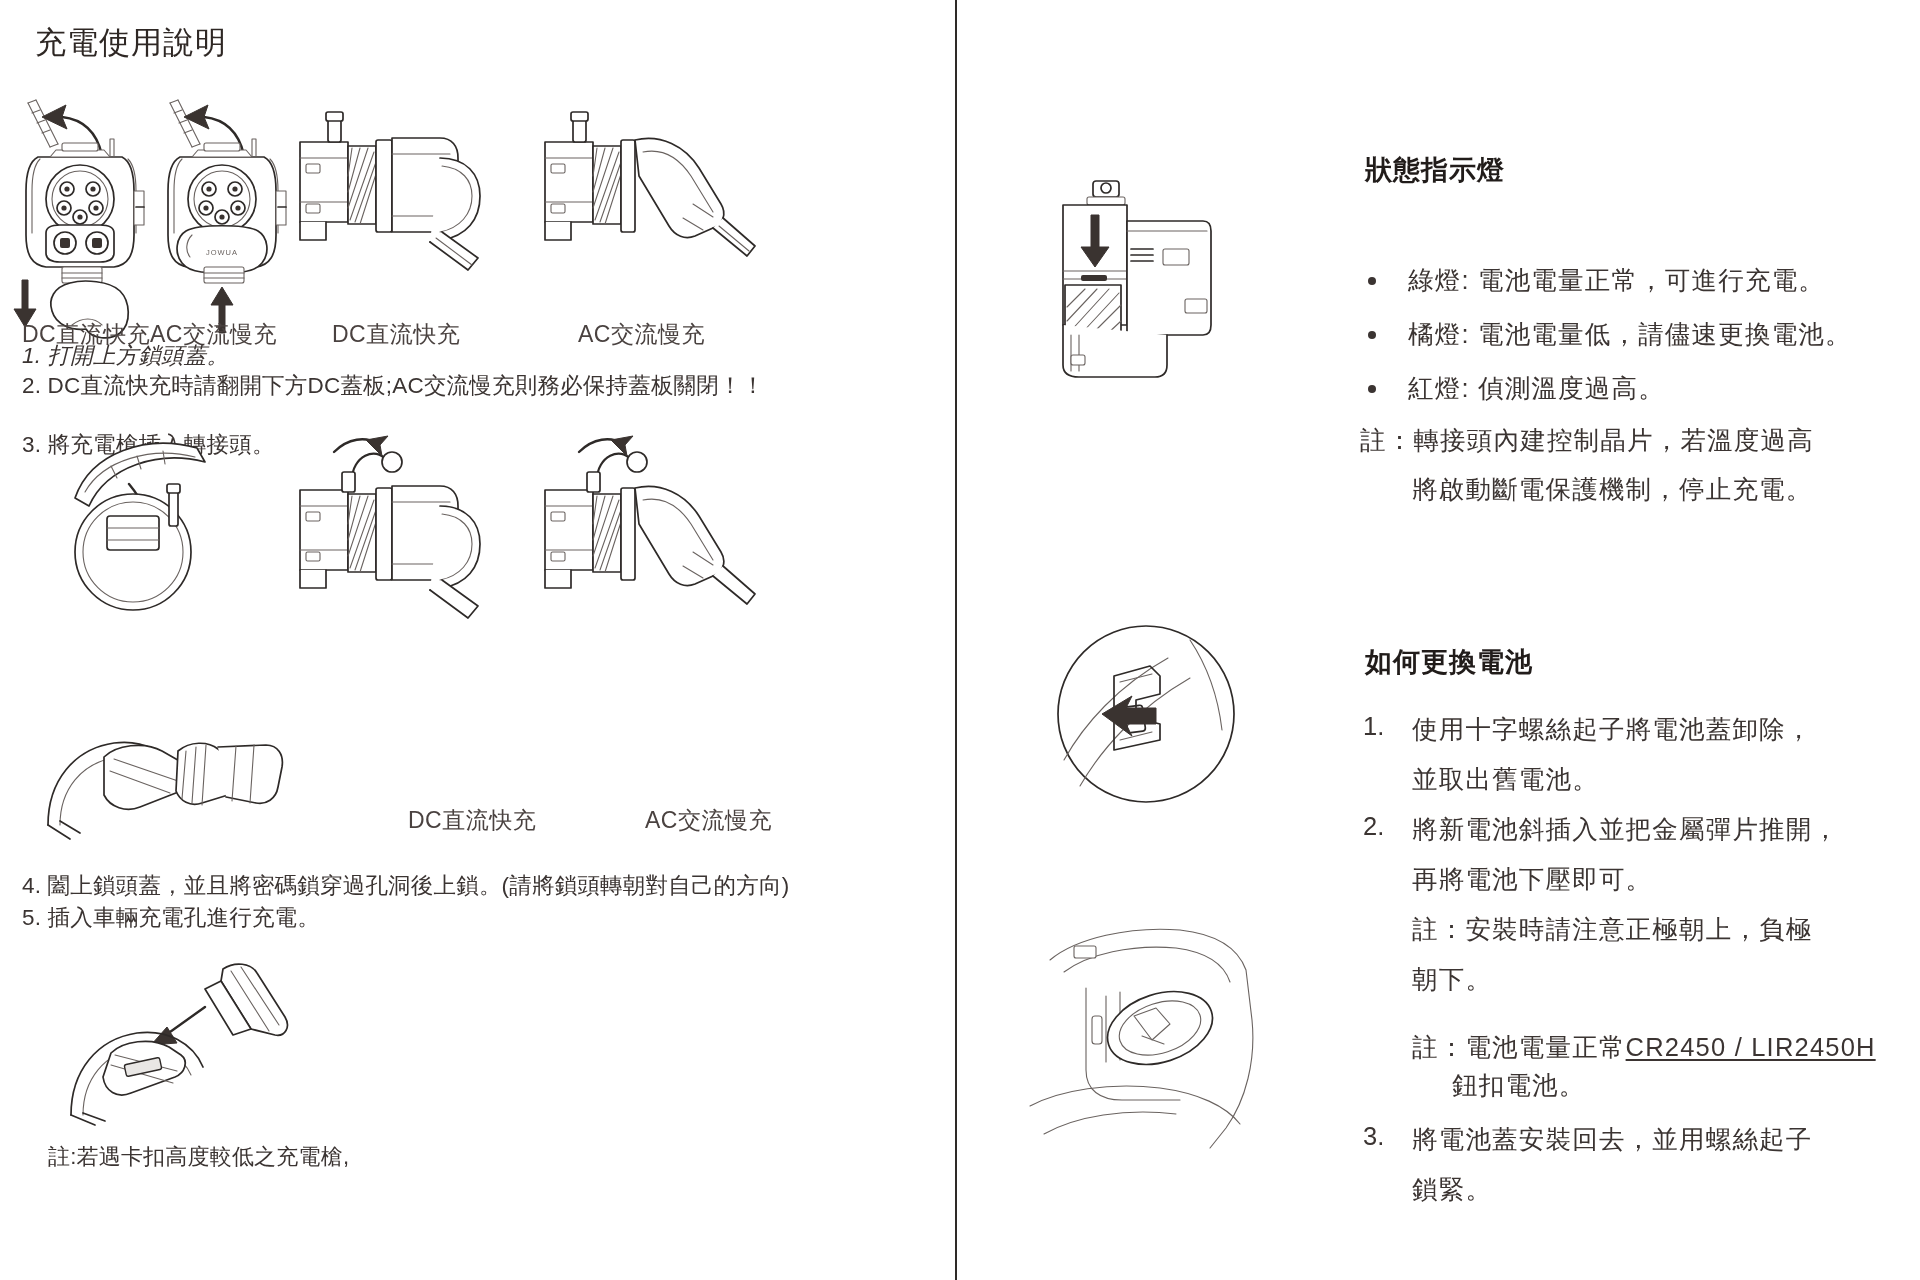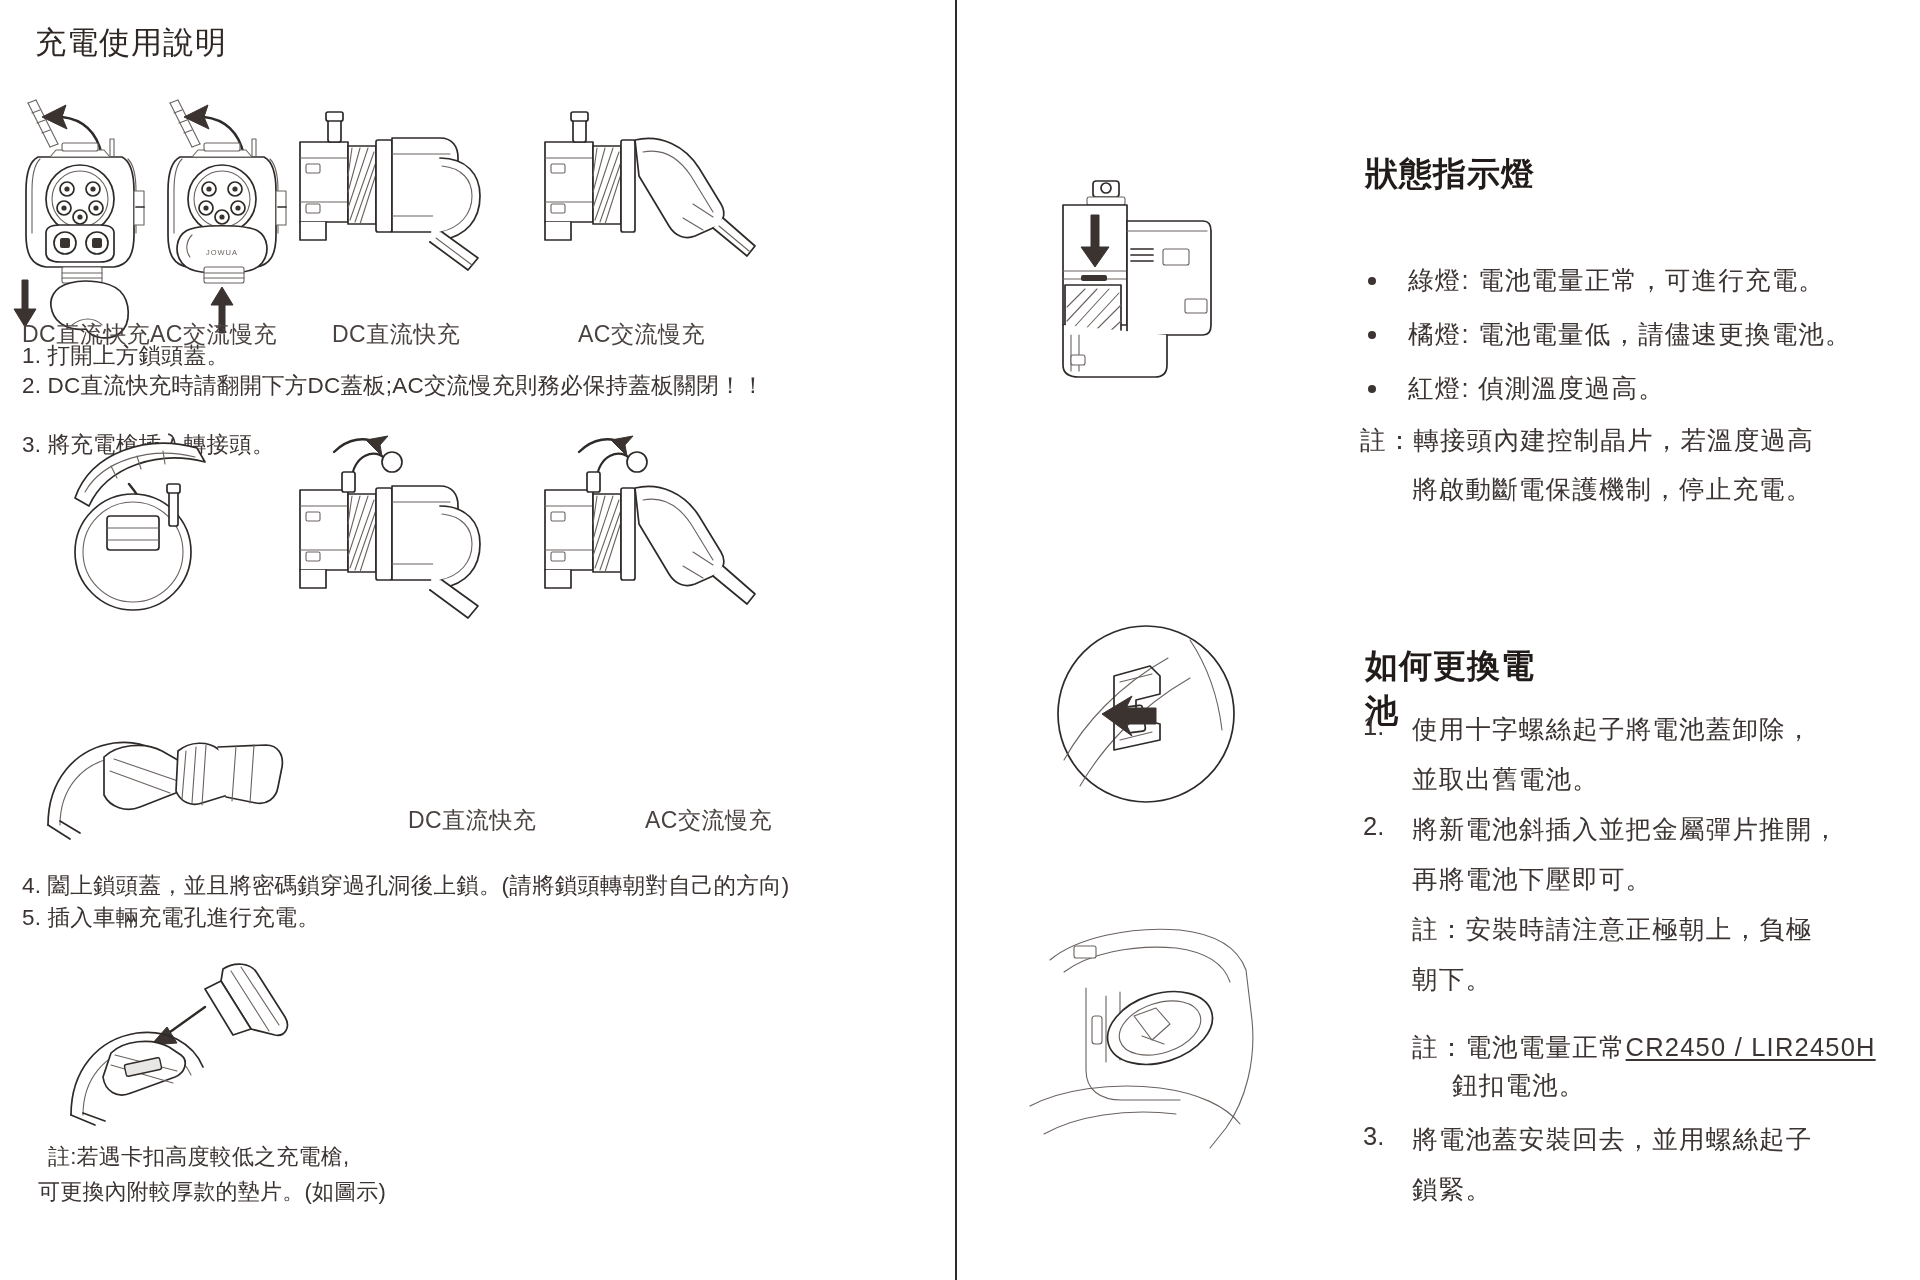--- a/index.html
+++ b/index.html
@@ -25,21 +25,21 @@
   
   .title {
     position: absolute;
     font-size: 31px;
     font-weight: 400;
     letter-spacing: 1px;
     color: #2e2724;
   }
   .hdg {
     position: absolute;
-    font-size: 33px;
+    font-size: 27px;
     font-weight: bold;
     letter-spacing: 1px;
     color: #211c1a;
   }
   .cap {
     position: absolute;
     font-size: 23px;
     letter-spacing: 0.5px;
     color: #4a4240;
     white-space: nowrap;
@@ -233,21 +233,21 @@
       <path class="ln-t" d="M184 126 L214 151"></path>
       <path class="fw" d="M10 122 L10 140 L36 140 L36 122"></path>
     </svg>
   </div>
 
   <div class="cap" style="left:22px;  top:287px;">DC直流快充</div>
   <div class="cap" style="left:150px; top:287px;">AC交流慢充</div>
   <div class="cap" style="left:332px; top:287px;">DC直流快充</div>
   <div class="cap" style="left:578px; top:287px;">AC交流慢充</div>
 
-  <div class="step" style="left:22px; top:340px;">1. 打開上方鎖頭蓋。</div>
+  <div class="step" style="left:22px; top:340px;font-style:italic;">1. 打開上方鎖頭蓋。</div>
   <div class="step" style="left:22px; top:370px;">2. DC直流快充時請翻開下方DC蓋板;AC交流慢充則務必保持蓋板關閉！！</div>
   <div class="step" style="left:22px; top:399px;margin-top:30px;">3. 將充電槍插入轉接頭。</div>
 
   <div class="art" style="left:55px; top:430px;">
     <svg width="200" height="180" viewBox="0 0 200 180">
 
       <path class="fw" d="M20 68 C 36 22, 92 4, 142 18 L150 32 C 104 20, 52 36, 34 76 Z"></path>
       <path class="ln-t" d="M30 62 C 48 30, 96 16, 140 27"></path>
       <path class="ln-t" d="M56 36 L62 48 M82 26 L86 39 M108 21 L110 34"></path>
 
@@ -349,21 +349,20 @@
       <path class="ln" d="M16 160 C 16 116, 42 84, 82 78 C 112 74, 138 88, 148 112"></path>
       <path class="ln-t" d="M28 160 C 28 124, 50 98, 82 93 C 108 89, 128 102, 136 120"></path>
       <path class="fw" d="M56 98 C 68 86, 96 82, 114 92 L126 100 C 134 106, 130 118, 120 122 L76 138 C 62 144, 50 136, 48 122 Z"></path>
       <path class="ln-t" d="M60 100 L122 116 M56 110 L118 128"></path>
       <rect class="fgy" x="70" y="106" width="36" height="12" rx="2" transform="rotate(-12 88 112)"></rect>
       <path class="ln" d="M16 160 L40 170 M28 158 L50 166"></path>
     </svg>
   </div>
 
   <div class="note" style="left:48px; top:1142px;">註:若遇卡扣高度較低之充電槍,</div>
-  <div class="note" style="left:38px; top:1177px;">可更換內附較厚款的墊片。(如圖示)</div>
 
   <div class="art" style="left:1035px; top:175px;">
     <svg width="230" height="220" viewBox="0 0 230 220">
 
       <rect class="fw" x="58" y="6" width="26" height="16" rx="3"></rect>
       <circle class="fw" cx="71" cy="13" r="5"></circle>
       <rect class="fw-t" x="52" y="22" width="38" height="8" rx="2"></rect>
 
       <path class="fw" d="M28 30 L92 30 L92 150 L28 150 Z"></path>
       <path class="ln-t" d="M28 96 L92 96 M28 104 L92 104"></path>

